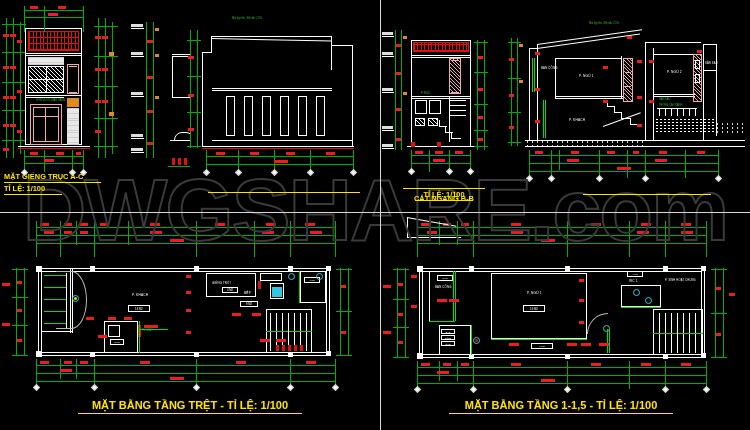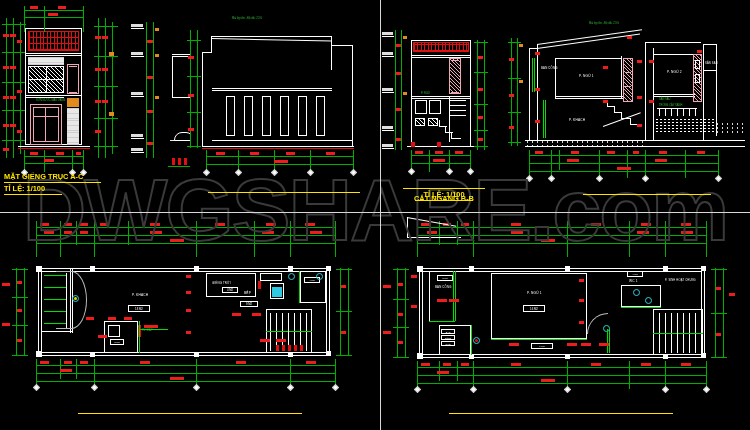--- a/index.html
+++ b/index.html
@@ -648,20 +648,21 @@
     <div class="rt" style="left:236px;top:148px;width:10px;"></div>
     <div class="rt" style="left:306px;top:148px;width:10px;"></div>
     <div class="rt" style="left:60px;top:156px;width:12px;"></div>
     <div class="rt" style="left:170px;top:164px;width:14px;"></div>
     <div class="node" style="left:34px;top:172px;"></div>
     <div class="node" style="left:92px;top:172px;"></div>
     <div class="node" style="left:194px;top:172px;"></div>
     <div class="node" style="left:288px;top:172px;"></div>
     <div class="node" style="left:333px;top:172px;"></div>
 
+    <div class="caption cap-lg" style="left:40px;top:185px;width:300px;text-align:center;">MẶT BẰNG TẦNG TRỆT - TỈ LỆ: 1/100</div>
     <div class="uline" style="left:78px;top:200px;width:224px;"></div>
   </div>
 
   <div class="panel" id="p6">
 
     <div class="g" style="left:36px;top:14px;width:290px;height:1px;"></div>
     <div class="g" style="left:36px;top:22px;width:290px;height:1px;"></div>
     <div class="g" style="left:36px;top:30px;width:290px;height:1px;"></div>
     <div class="g" style="left:36px;top:8px;width:1px;height:36px;"></div>
     <div class="g" style="left:58px;top:8px;width:1px;height:24px;"></div>
@@ -798,20 +799,21 @@
     <div class="rt" style="left:260px;top:150px;width:10px;"></div>
     <div class="rt" style="left:300px;top:150px;width:10px;"></div>
     <div class="rt" style="left:56px;top:158px;width:12px;"></div>
     <div class="rt" style="left:160px;top:166px;width:14px;"></div>
     <div class="node" style="left:34px;top:174px;"></div>
     <div class="node" style="left:90px;top:174px;"></div>
     <div class="node" style="left:184px;top:174px;"></div>
     <div class="node" style="left:282px;top:174px;"></div>
     <div class="node" style="left:323px;top:174px;"></div>
 
+    <div class="caption cap-lg" style="left:30px;top:185px;width:300px;text-align:center;">MẶT BẰNG TẦNG 1-1,5 - TỈ LỆ: 1/100</div>
     <div class="uline" style="left:68px;top:200px;width:224px;"></div>
   </div>
 
   <div class="divider div-h"></div>
   <div class="divider div-v1"></div>
   <div class="divider div-v2"></div>
 
 </div>
 
 </body></html>

